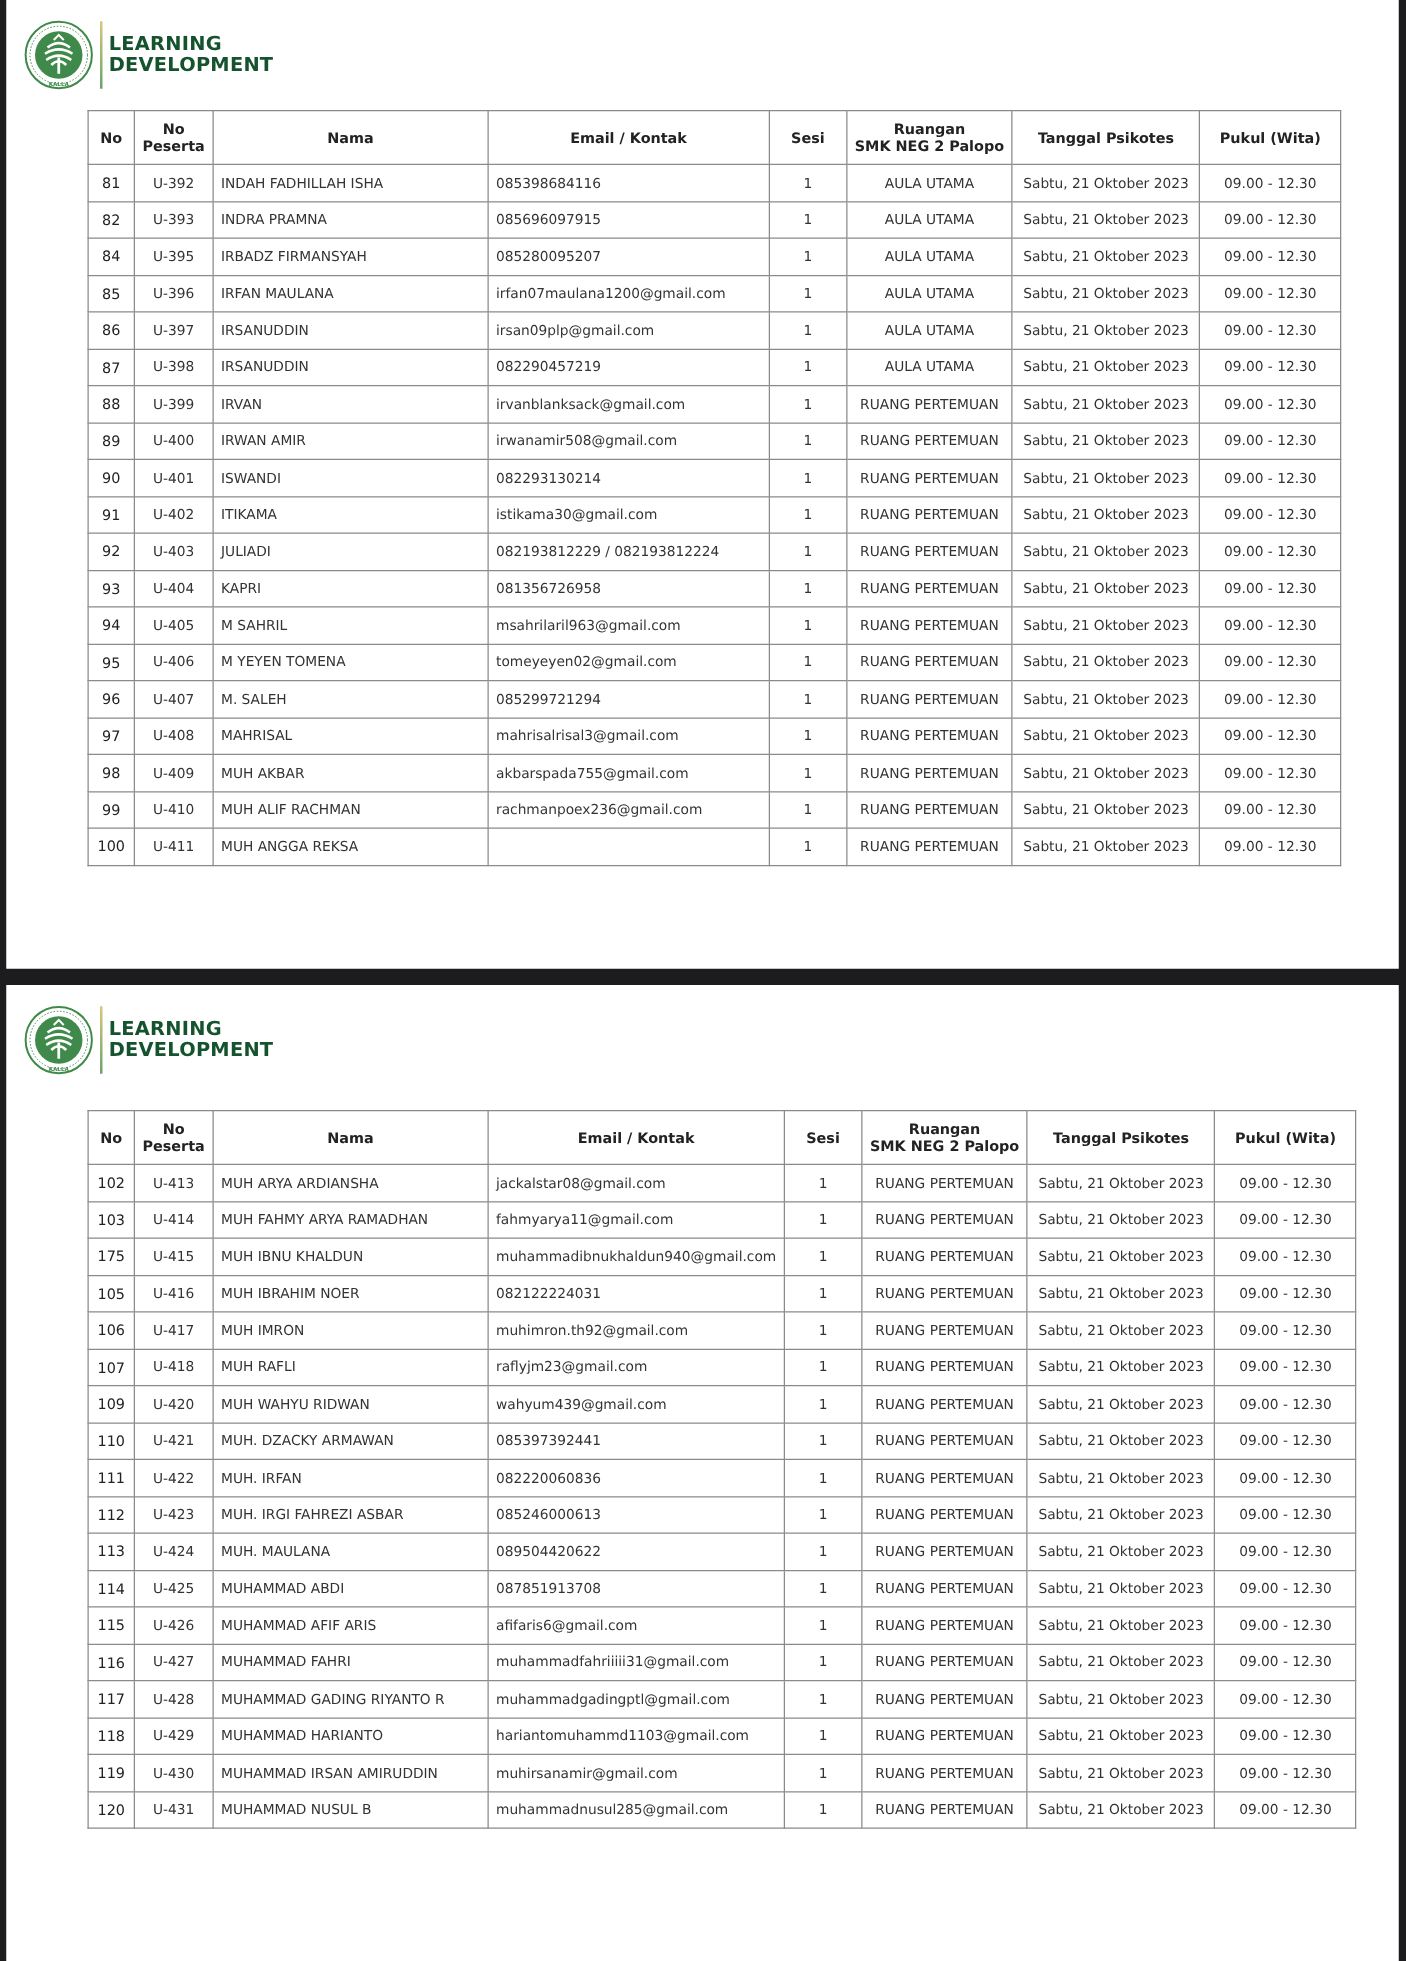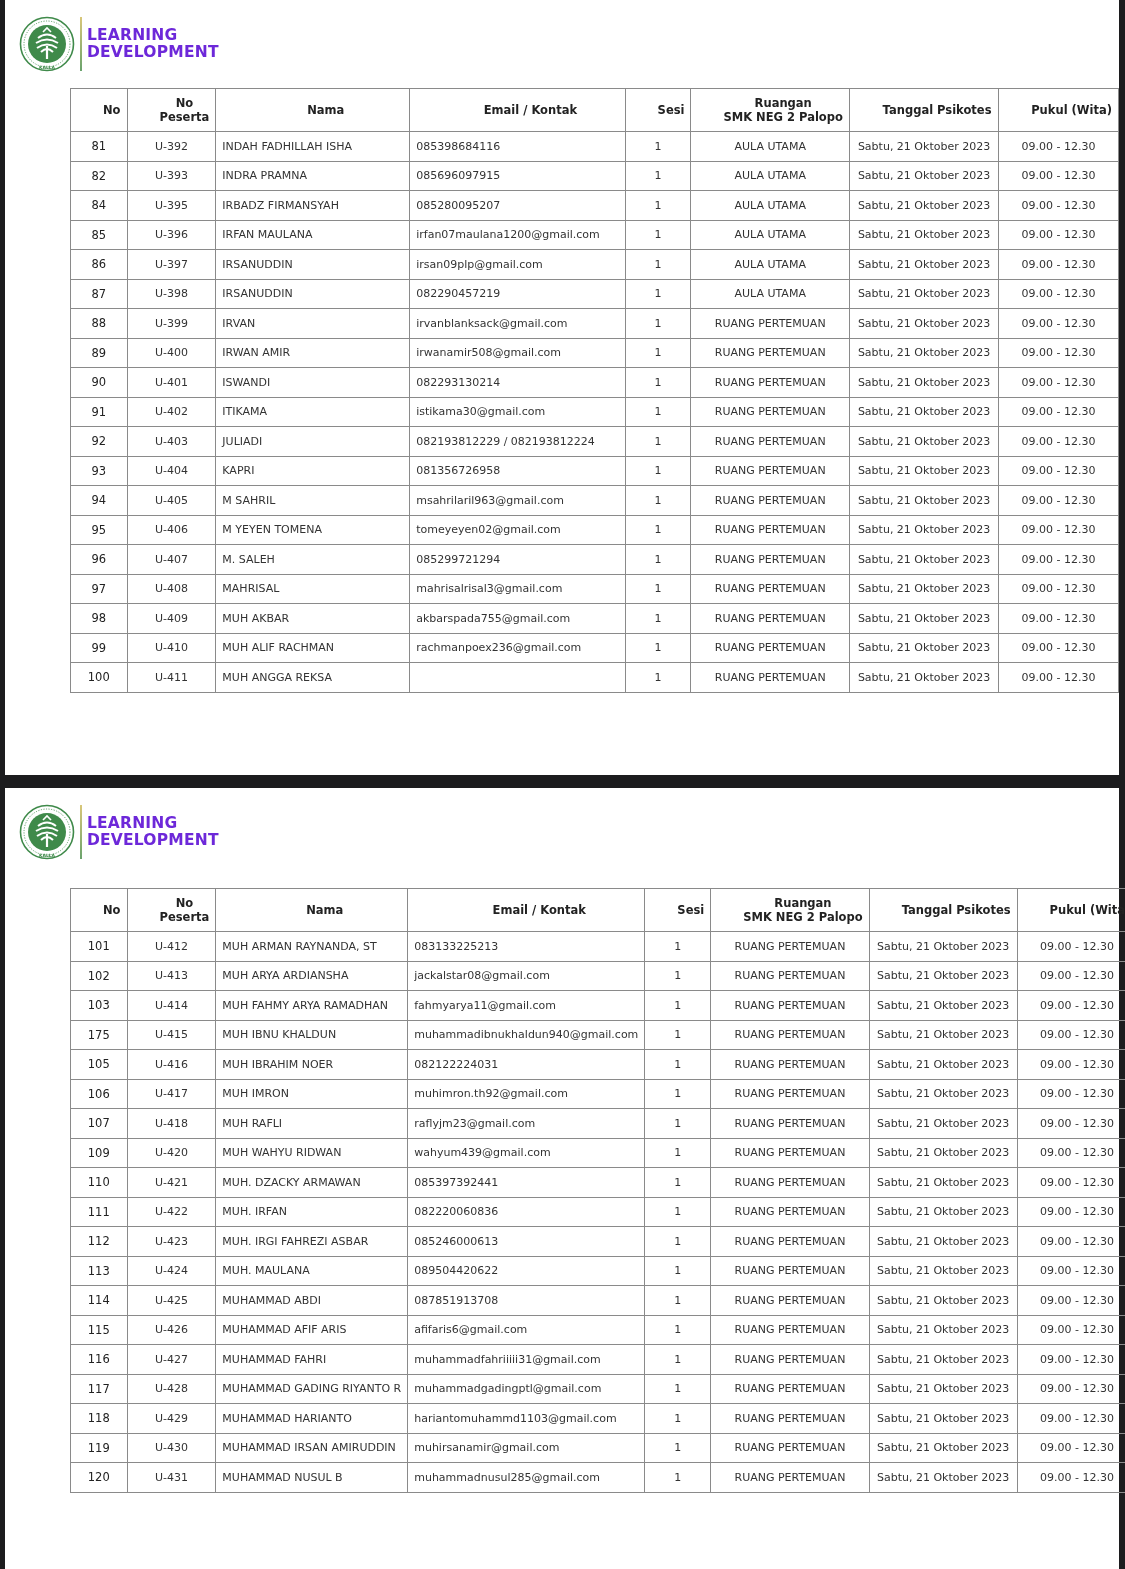--- a/index.html
+++ b/index.html
@@ -12,33 +12,33 @@
   }
   #page1 { top: 0; height: 775px; }
   #page2 { top: 788px; height: 781px; }
   .logo {
     position: absolute; left: 14px; top: 16px; height: 56px; display: flex; align-items: center;
   }
   .logo svg { display: block; }
   .logo-divider { width: 2px; height: 54px; background: linear-gradient(#d9c77a, #6aa36d); margin-left: 5px; margin-right: 5px; }
   .logo-text {
     font-family: "DejaVu Sans", sans-serif; font-weight: bold; font-size: 15.5px; line-height: 17px;
-    color: #6d28d9; letter-spacing: 0.2px;
+    color: #14532d; letter-spacing: 0.2px;
   }
   table.roster {
     position: absolute; left: 65px; border-collapse: collapse; table-layout: fixed;
     font-family: "DejaVu Sans", sans-serif; font-size: 11px; color: #333;
   }
   #page1 table.roster { top: 88px; }
   #page2 table.roster { top: 100px; }
   table.roster th, table.roster td {
     border: 1px solid #8a8a8a; padding: 0 6px; white-space: nowrap; overflow: hidden;
   }
   table.roster th {
-    height: 42px; font-weight: bold; font-size: 11.5px; text-align: center; color: #222; line-height: 14px; padding-left: 32px;
+    height: 42px; font-weight: bold; font-size: 11.5px; text-align: center; color: #222; line-height: 14px;
   }
   table.roster td { height: 28.5px; }
   td.c-no { text-align: center; font-weight: normal; font-size: 11.5px; color: #222; }
   td.c-id, td.c-sesi, td.c-room, td.c-date, td.c-time { text-align: center; }
   td.c-name, td.c-email { text-align: left; }
   col.w-no { width: 37px; }
   col.w-id { width: 60px; }
   col.w-name { width: 220px; }
   col.w-email { width: 225px; }
   col.w-sesi { width: 62px; }
@@ -344,30 +344,20 @@
           <th><span>No</span><br><span>Peserta</span></th>
           <th>Nama</th>
           <th>Email / Kontak</th>
           <th>Sesi</th>
           <th><span>Ruangan</span><br><span>SMK NEG 2 Palopo</span></th>
           <th>Tanggal Psikotes</th>
           <th>Pukul (Wita)</th>
         </tr>
       </thead>
       <tbody>
-  <tr>
-    <td class="c-no">101</td>
-    <td class="c-id">U-412</td>
-    <td class="c-name">MUH ARMAN RAYNANDA, ST</td>
-    <td class="c-email">083133225213</td>
-    <td class="c-sesi">1</td>
-    <td class="c-room">RUANG PERTEMUAN</td>
-    <td class="c-date">Sabtu, 21 Oktober 2023</td>
-    <td class="c-time">09.00 - 12.30</td>
-  </tr>
 
   <tr>
     <td class="c-no">102</td>
     <td class="c-id">U-413</td>
     <td class="c-name">MUH ARYA ARDIANSHA</td>
     <td class="c-email">jackalstar08@gmail.com</td>
     <td class="c-sesi">1</td>
     <td class="c-room">RUANG PERTEMUAN</td>
     <td class="c-date">Sabtu, 21 Oktober 2023</td>
     <td class="c-time">09.00 - 12.30</td>

